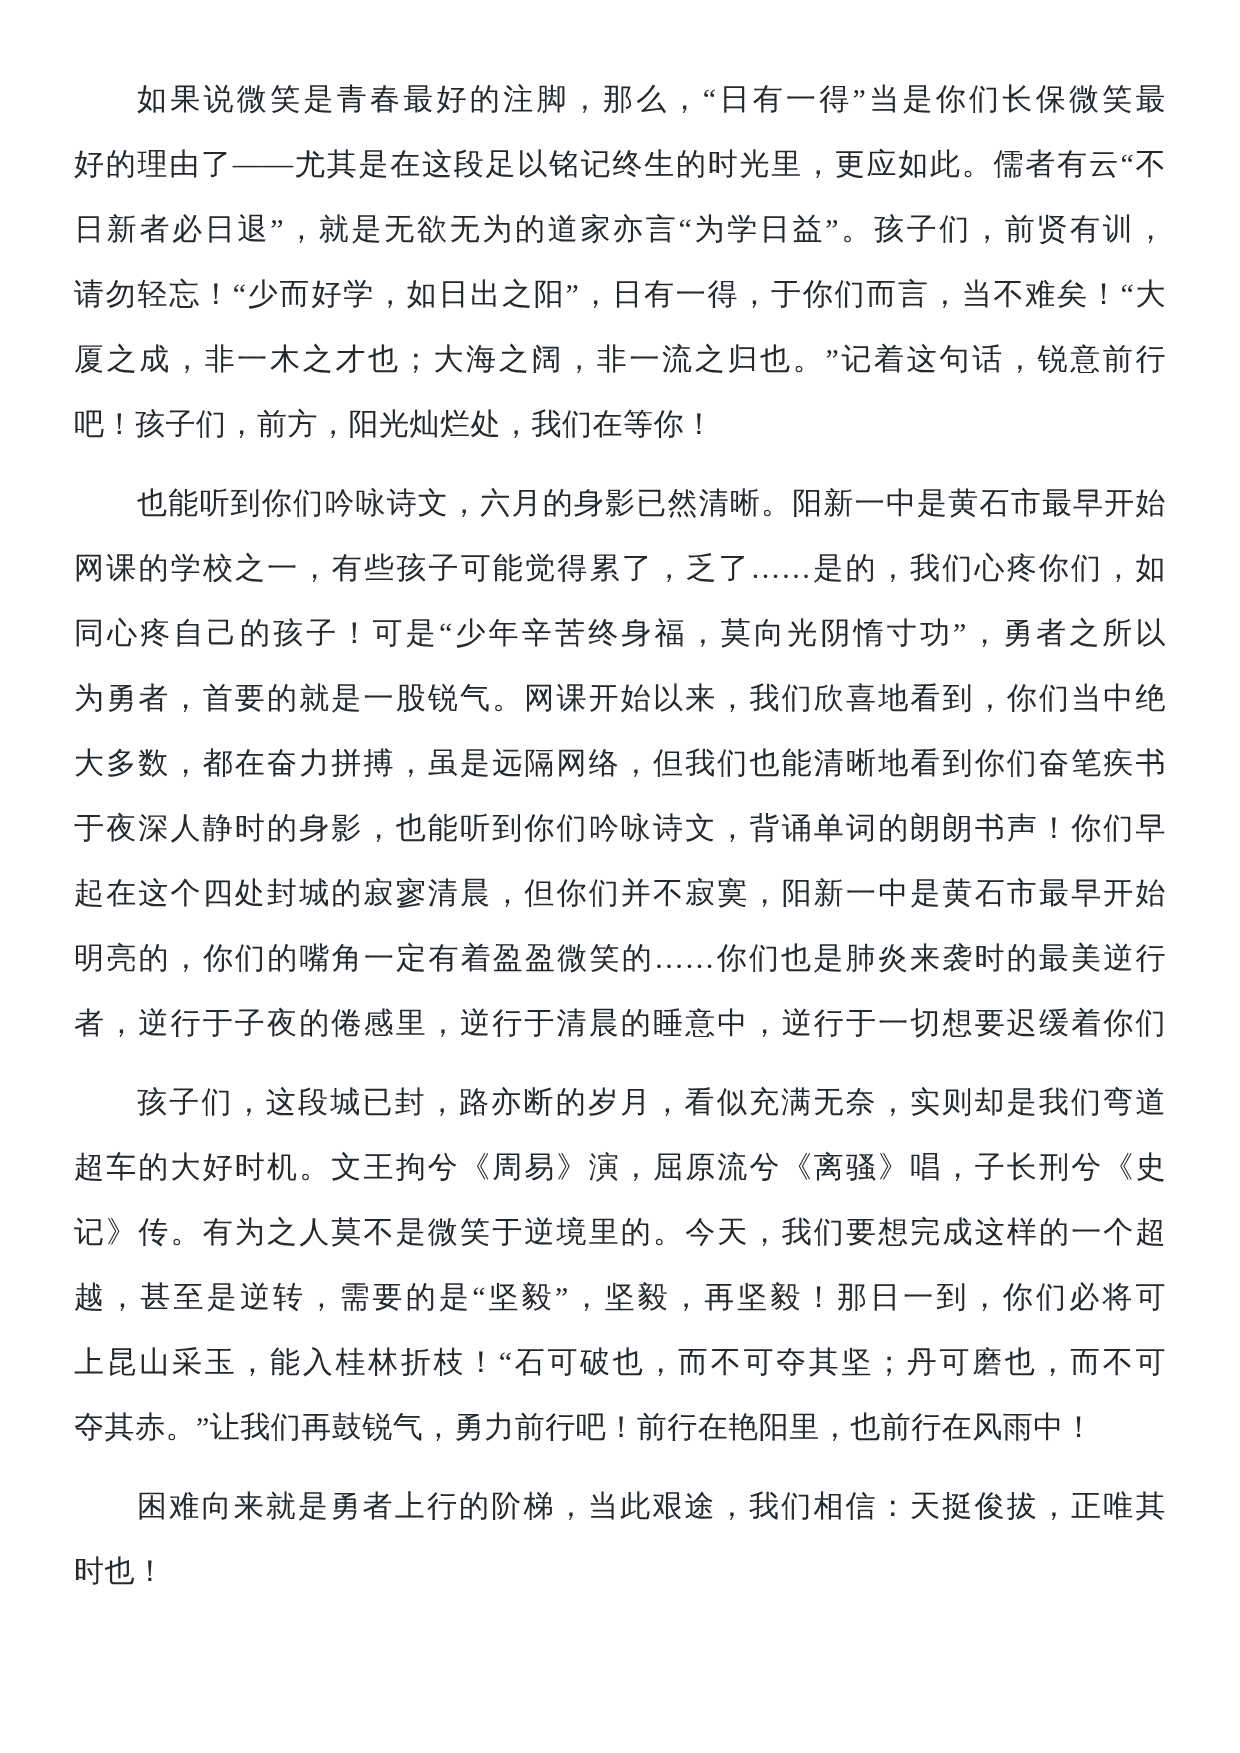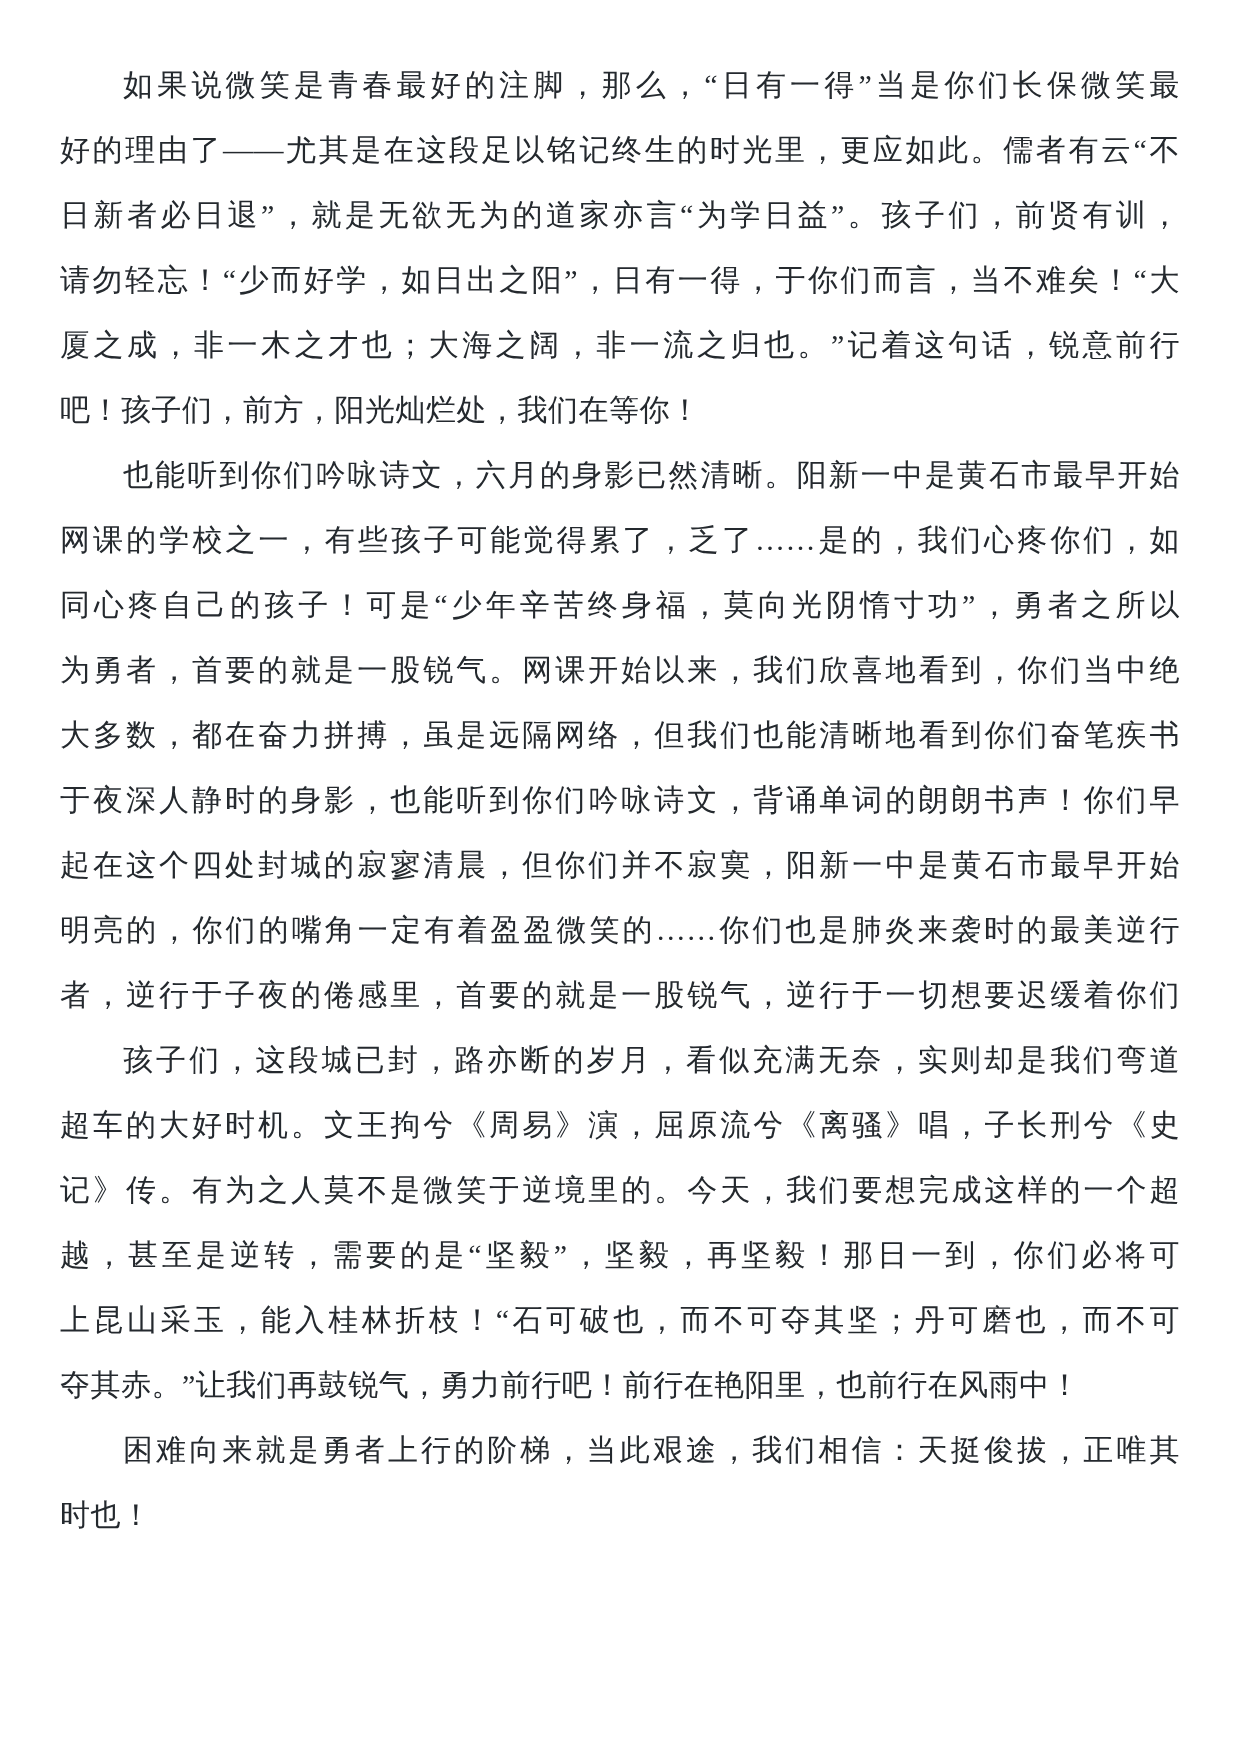--- a/index.html
+++ b/index.html
@@ -14,21 +14,21 @@
     background: #ffffff;
     overflow: hidden;
     font-family: "Liberation Serif", "DejaVu Serif", serif;
   }
   .content {
     box-sizing: border-box;
     padding: 52px 60px 0 60px;
     color: #24292e;
   }
   .paragraph {
-    margin: 0;
+    margin: 14px;
   }
   .line {
     height: 65px;
     line-height: 65px;
     font-size: 30px;
     letter-spacing: 0.5px;
     text-align: justify;
     text-align-last: justify;
     overflow: hidden;
     white-space: nowrap;
@@ -58,21 +58,21 @@
 
     <div class="paragraph">
       <div class="line indent">也能听到你们吟咏诗文，六月的身影已然清晰。阳新一中是黄石市最早开始</div>
       <div class="line">网课的学校之一，有些孩子可能觉得累了，乏了……是的，我们心疼你们，如</div>
       <div class="line">同心疼自己的孩子！可是“少年辛苦终身福，莫向光阴惰寸功”，勇者之所以</div>
       <div class="line">为勇者，首要的就是一股锐气。网课开始以来，我们欣喜地看到，你们当中绝</div>
       <div class="line">大多数，都在奋力拼搏，虽是远隔网络，但我们也能清晰地看到你们奋笔疾书</div>
       <div class="line">于夜深人静时的身影，也能听到你们吟咏诗文，背诵单词的朗朗书声！你们早</div>
       <div class="line">起在这个四处封城的寂寥清晨，但你们并不寂寞，阳新一中是黄石市最早开始</div>
       <div class="line">明亮的，你们的嘴角一定有着盈盈微笑的……你们也是肺炎来袭时的最美逆行</div>
-      <div class="line">者，逆行于子夜的倦感里，首要的就是一股锐气，逆行于一切想要迟缓着你们</div>
+      <div class="line">者，逆行于子夜的倦感里，逆行于清晨的睡意中，逆行于一切想要迟缓着你们</div>
     </div>
 
     <div class="paragraph">
       <div class="line indent">孩子们，这段城已封，路亦断的岁月，看似充满无奈，实则却是我们弯道</div>
       <div class="line">超车的大好时机。文王拘兮《周易》演，屈原流兮《离骚》唱，子长刑兮《史</div>
       <div class="line">记》传。有为之人莫不是微笑于逆境里的。今天，我们要想完成这样的一个超</div>
       <div class="line">越，甚至是逆转，需要的是“坚毅”，坚毅，再坚毅！那日一到，你们必将可</div>
       <div class="line">上昆山采玉，能入桂林折枝！“石可破也，而不可夺其坚；丹可磨也，而不可</div>
       <div class="line para-end">夺其赤。”让我们再鼓锐气，勇力前行吧！前行在艳阳里，也前行在风雨中！</div>
     </div>

